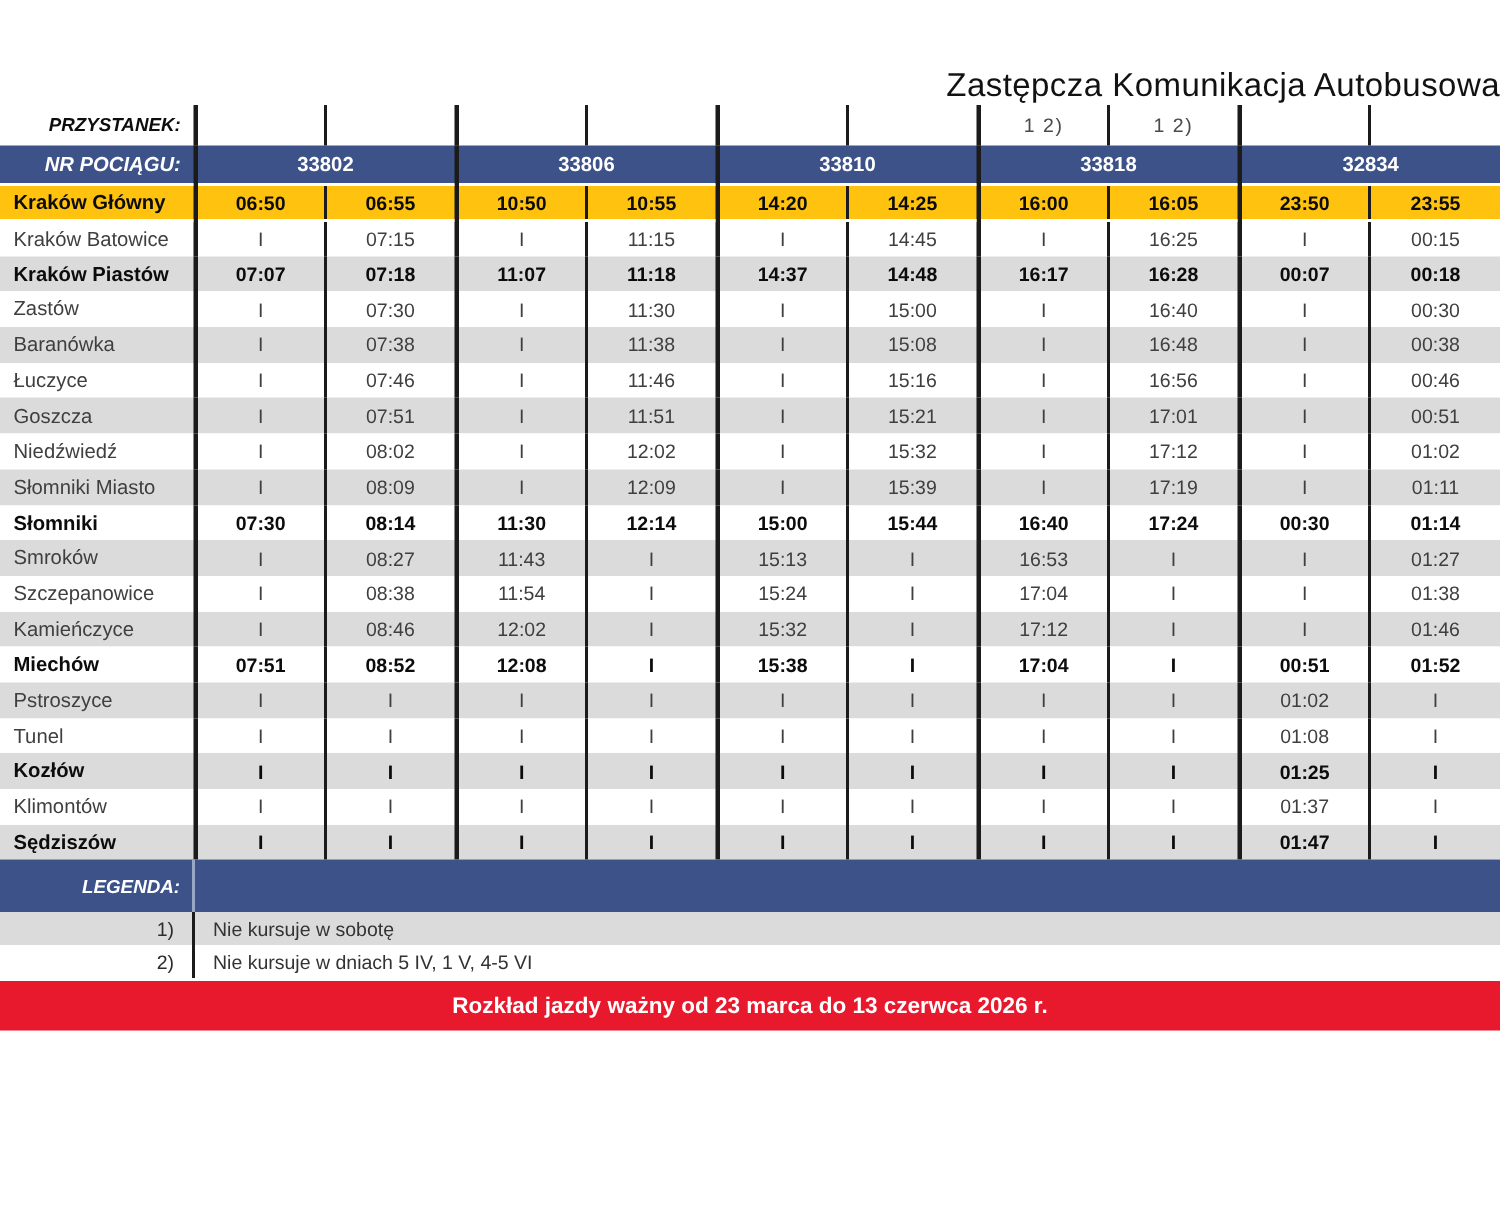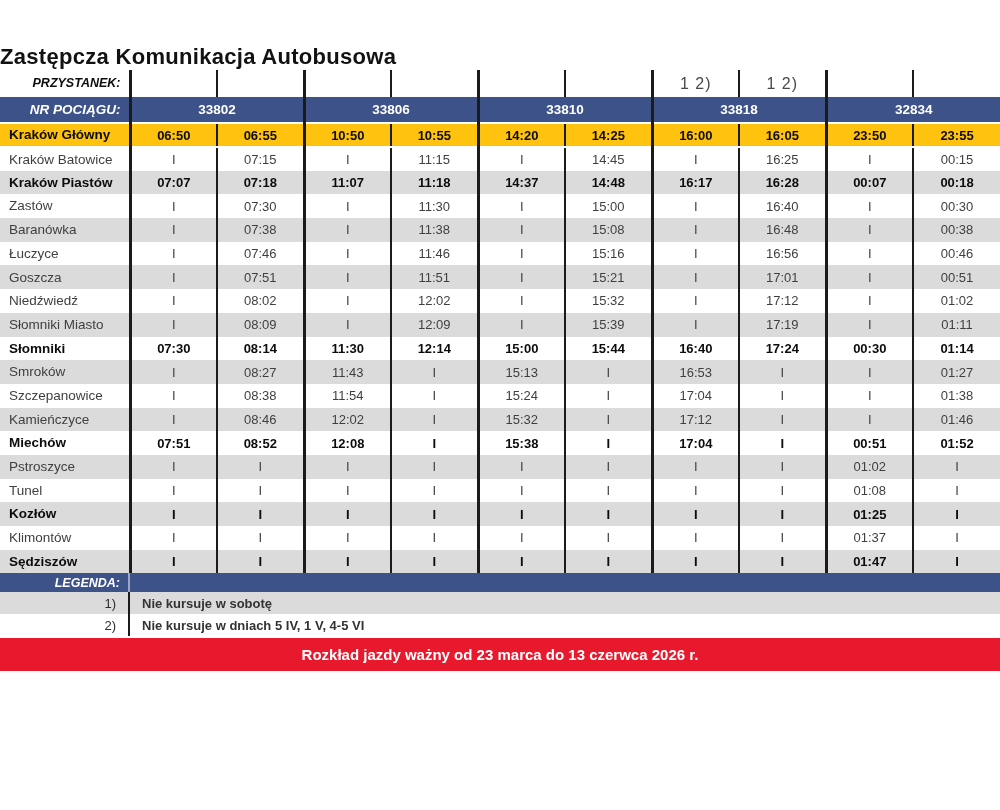--- a/index.html
+++ b/index.html
@@ -8,22 +8,22 @@
   }
   *{box-sizing:border-box;}
   html,body{margin:0;padding:0;}
   body{
     width:1000px;height:810px;background:#fff;
     font-family:"Liberation Sans", sans-serif;color:#111;
   }
   .page{position:relative;width:1000px;height:810px;overflow:hidden;background:#fff;}
 
   .title{
-    margin:44px 0 0;text-align:left;
-    font-size:22px;font-weight:700;letter-spacing:.3px;color:#121212;
+    margin:44px 0 0;text-align:right;
+    font-size:22px;font-weight:400;letter-spacing:.3px;color:#121212;
   }
 
   .route-banner{
     margin-top:22px;height:24px;background:var(--blue);
     color:#fff;font-weight:700;font-size:15px;
     display:flex;align-items:center;justify-content:center;
     margin-bottom:2px;
   }
 
   table.tt{width:1000px;border-collapse:collapse;table-layout:fixed;}
@@ -32,57 +32,57 @@
   td{padding:0;text-align:center;vertical-align:middle;font-size:13px;line-height:1;}
 
   td.gsep{border-left:3px solid var(--line);}
   td.isep{border-left:2px solid var(--line);}
 
   tr.przystanek td{height:27px;background:#fff;}
   td.hdr-label{
     text-align:right;padding-right:8px;
     font-style:italic;font-weight:700;font-size:12.5px;color:#0d0d0d;
   }
-  tr.przystanek td.note{color:#4a4a4a;font-size:16px;letter-spacing:1px;}
+  tr.przystanek td.note{color:#4a4a4a;font-size:13px;letter-spacing:1px;}
 
   tr.trains td{
     height:26px;background:var(--blue);color:#fff;
     font-weight:700;font-size:13.5px;border-bottom:2px solid #fff;
   }
   tr.trains td.hdr-label{color:#fff;}
 
   tr.yellow td{
     height:24px;background:var(--yellow);
     font-weight:700;color:#0c0c0c;border-bottom:2px solid #fff;
   }
 
   tr.data td{height:23.7px;color:#3f3f3f;}
   tr.data.gray td{background:var(--gray);}
   tr.data.white td{background:#fff;}
   tr.boldrow td{font-weight:700;color:#0c0c0c;}
 
   td.station{text-align:left;padding-left:9px;font-size:13.5px;}
 
   .legend-banner{
-    display:flex;height:19px;background:var(--blue);align-items:stretch;
+    display:flex;height:35px;background:var(--blue);align-items:stretch;
   }
   .legend-banner .ref-col{
     width:130px;display:flex;align-items:center;justify-content:flex-end;
     padding-right:8px;color:#fff;font-style:italic;font-weight:700;font-size:12.5px;
     border-right:2px solid #9aa6c6;
   }
   .legend-row{display:flex;height:22px;align-items:stretch;font-size:13px;}
   .legend-row.gray{background:var(--gray);}
   .legend-row.white{background:#fff;}
   .legend-row .ref-col{
     width:130px;display:flex;align-items:center;justify-content:flex-end;
     padding-right:12px;color:#2c2c2c;border-right:2px solid var(--line);
   }
   .legend-row .text-col{
-    display:flex;align-items:center;padding-left:12px;color:#333;font-weight:bold;
+    display:flex;align-items:center;padding-left:12px;color:#333;
   }
 
   .validity-banner{
     margin-top:2px;height:33px;background:var(--red);
     color:#fff;font-weight:700;font-size:15px;
     display:flex;align-items:center;justify-content:center;
   }
 </style>
 </head>
 <body>

